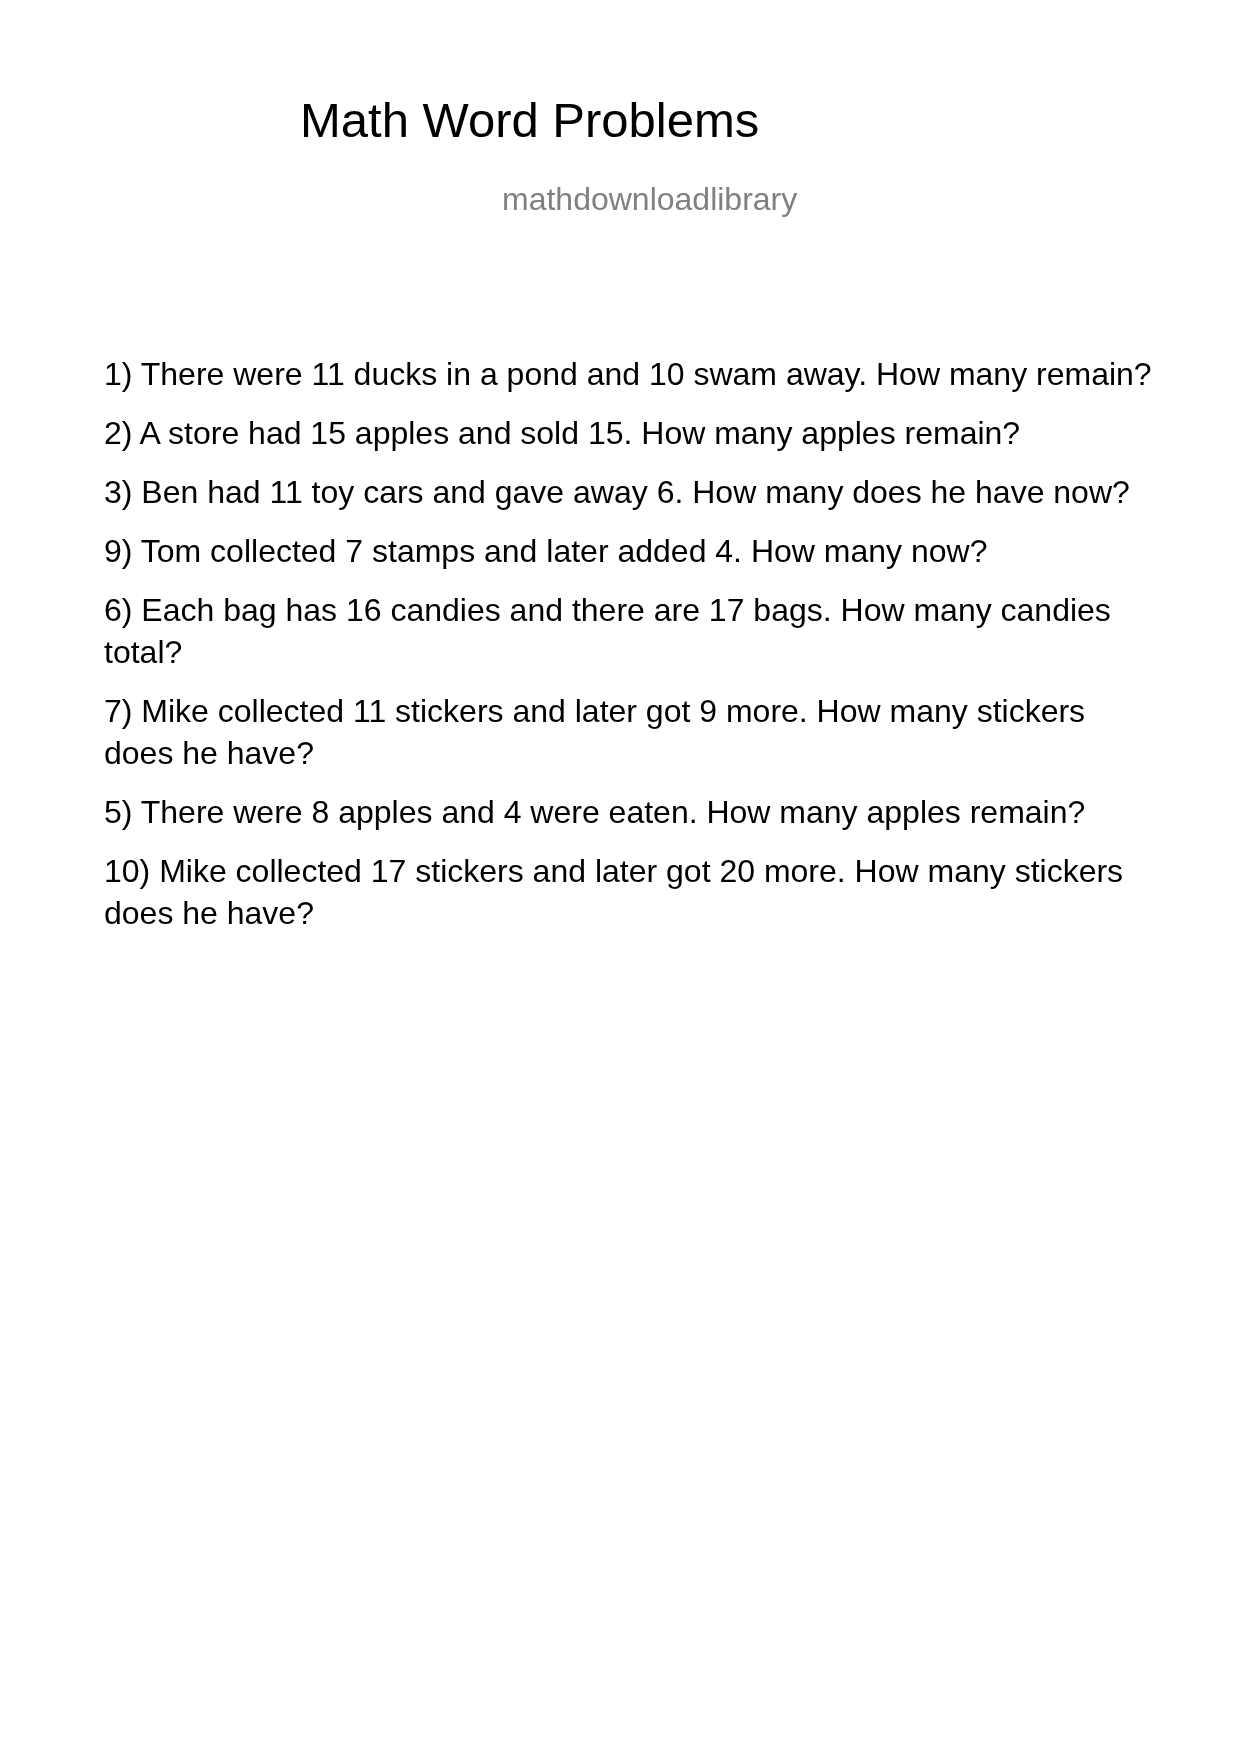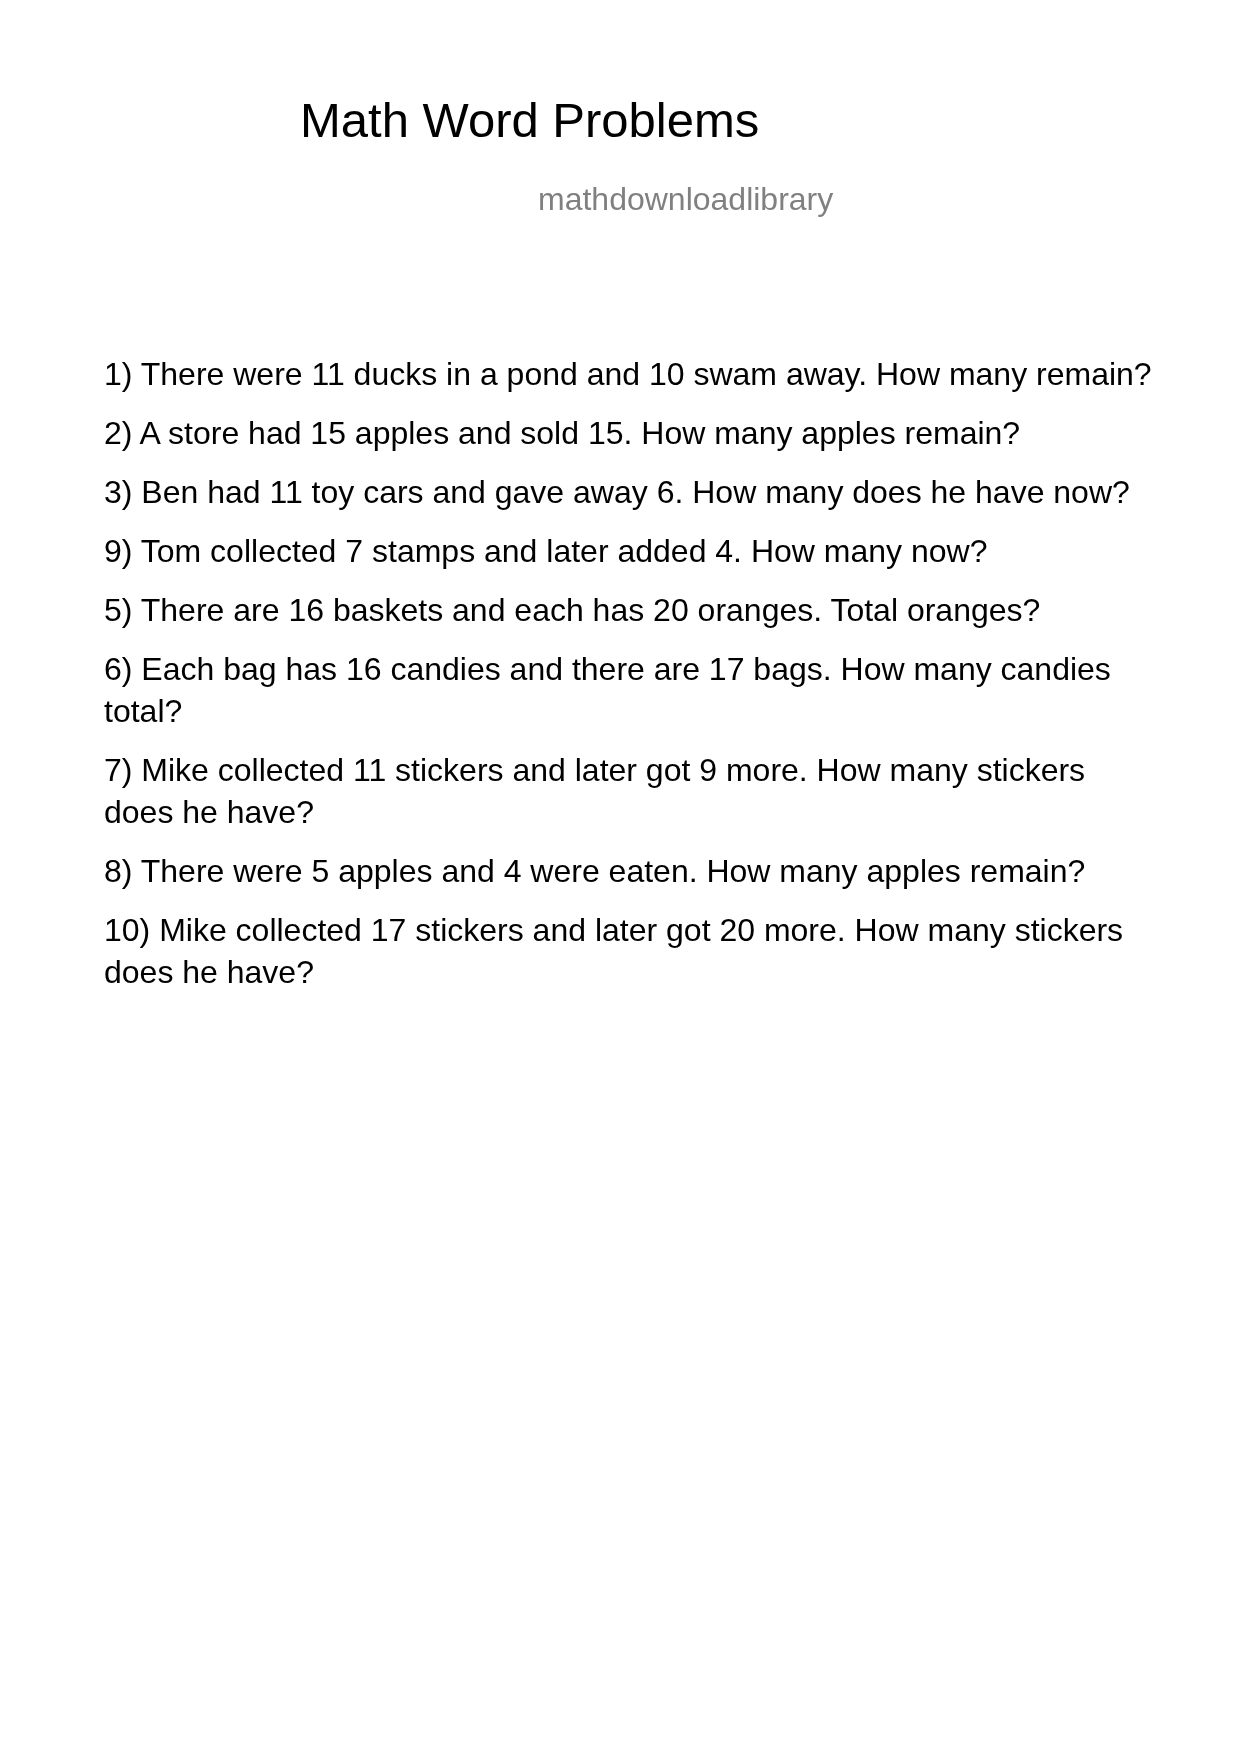--- a/index.html
+++ b/index.html
@@ -27,21 +27,20 @@
       white-space: nowrap;
     }
     .subtitle {
       position: absolute;
       left: 502px;
       top: 183px;
       font-size: 32px;
       line-height: 1;
       color: #808080;
       white-space: nowrap;
-      margin-left: 36px;
     }
     .problems {
       position: absolute;
       left: 100px;
       top: 349px;
       width: 1050px;
       margin: 4px;
       padding: 0;
       list-style: none;
     }
@@ -57,18 +56,17 @@
 <body>
 
 <h1 class="page-title">Math Word Problems</h1>
 <div class="subtitle">mathdownloadlibrary</div>
 
 <ol class="problems">
   <li class="problem">1) There were 11 ducks in a pond and 10 swam away. How many remain?</li>
   <li class="problem">2) A store had 15 apples and sold 15. How many apples remain?</li>
   <li class="problem">3) Ben had 11 toy cars and gave away 6. How many does he have now?</li>
   <li class="problem">9) Tom collected 7 stamps and later added 4. How many now?</li>
-  <li class="problem">5) There are 16 baskets and each has 20 oranges. Total oranges?</li>
   <li class="problem">6) Each bag has 16 candies and there are 17 bags. How many candies total?</li>
   <li class="problem">7) Mike collected 11 stickers and later got 9 more. How many stickers does he have?</li>
-  <li class="problem">8) There were 5 apples and 4 were eaten. How many apples remain?</li>
+  <li class="problem">5) There were 8 apples and 4 were eaten. How many apples remain?</li>
   <li class="problem">10) Mike collected 17 stickers and later got 20 more. How many stickers does he have?</li>
 </ol>
 
 </body></html>

